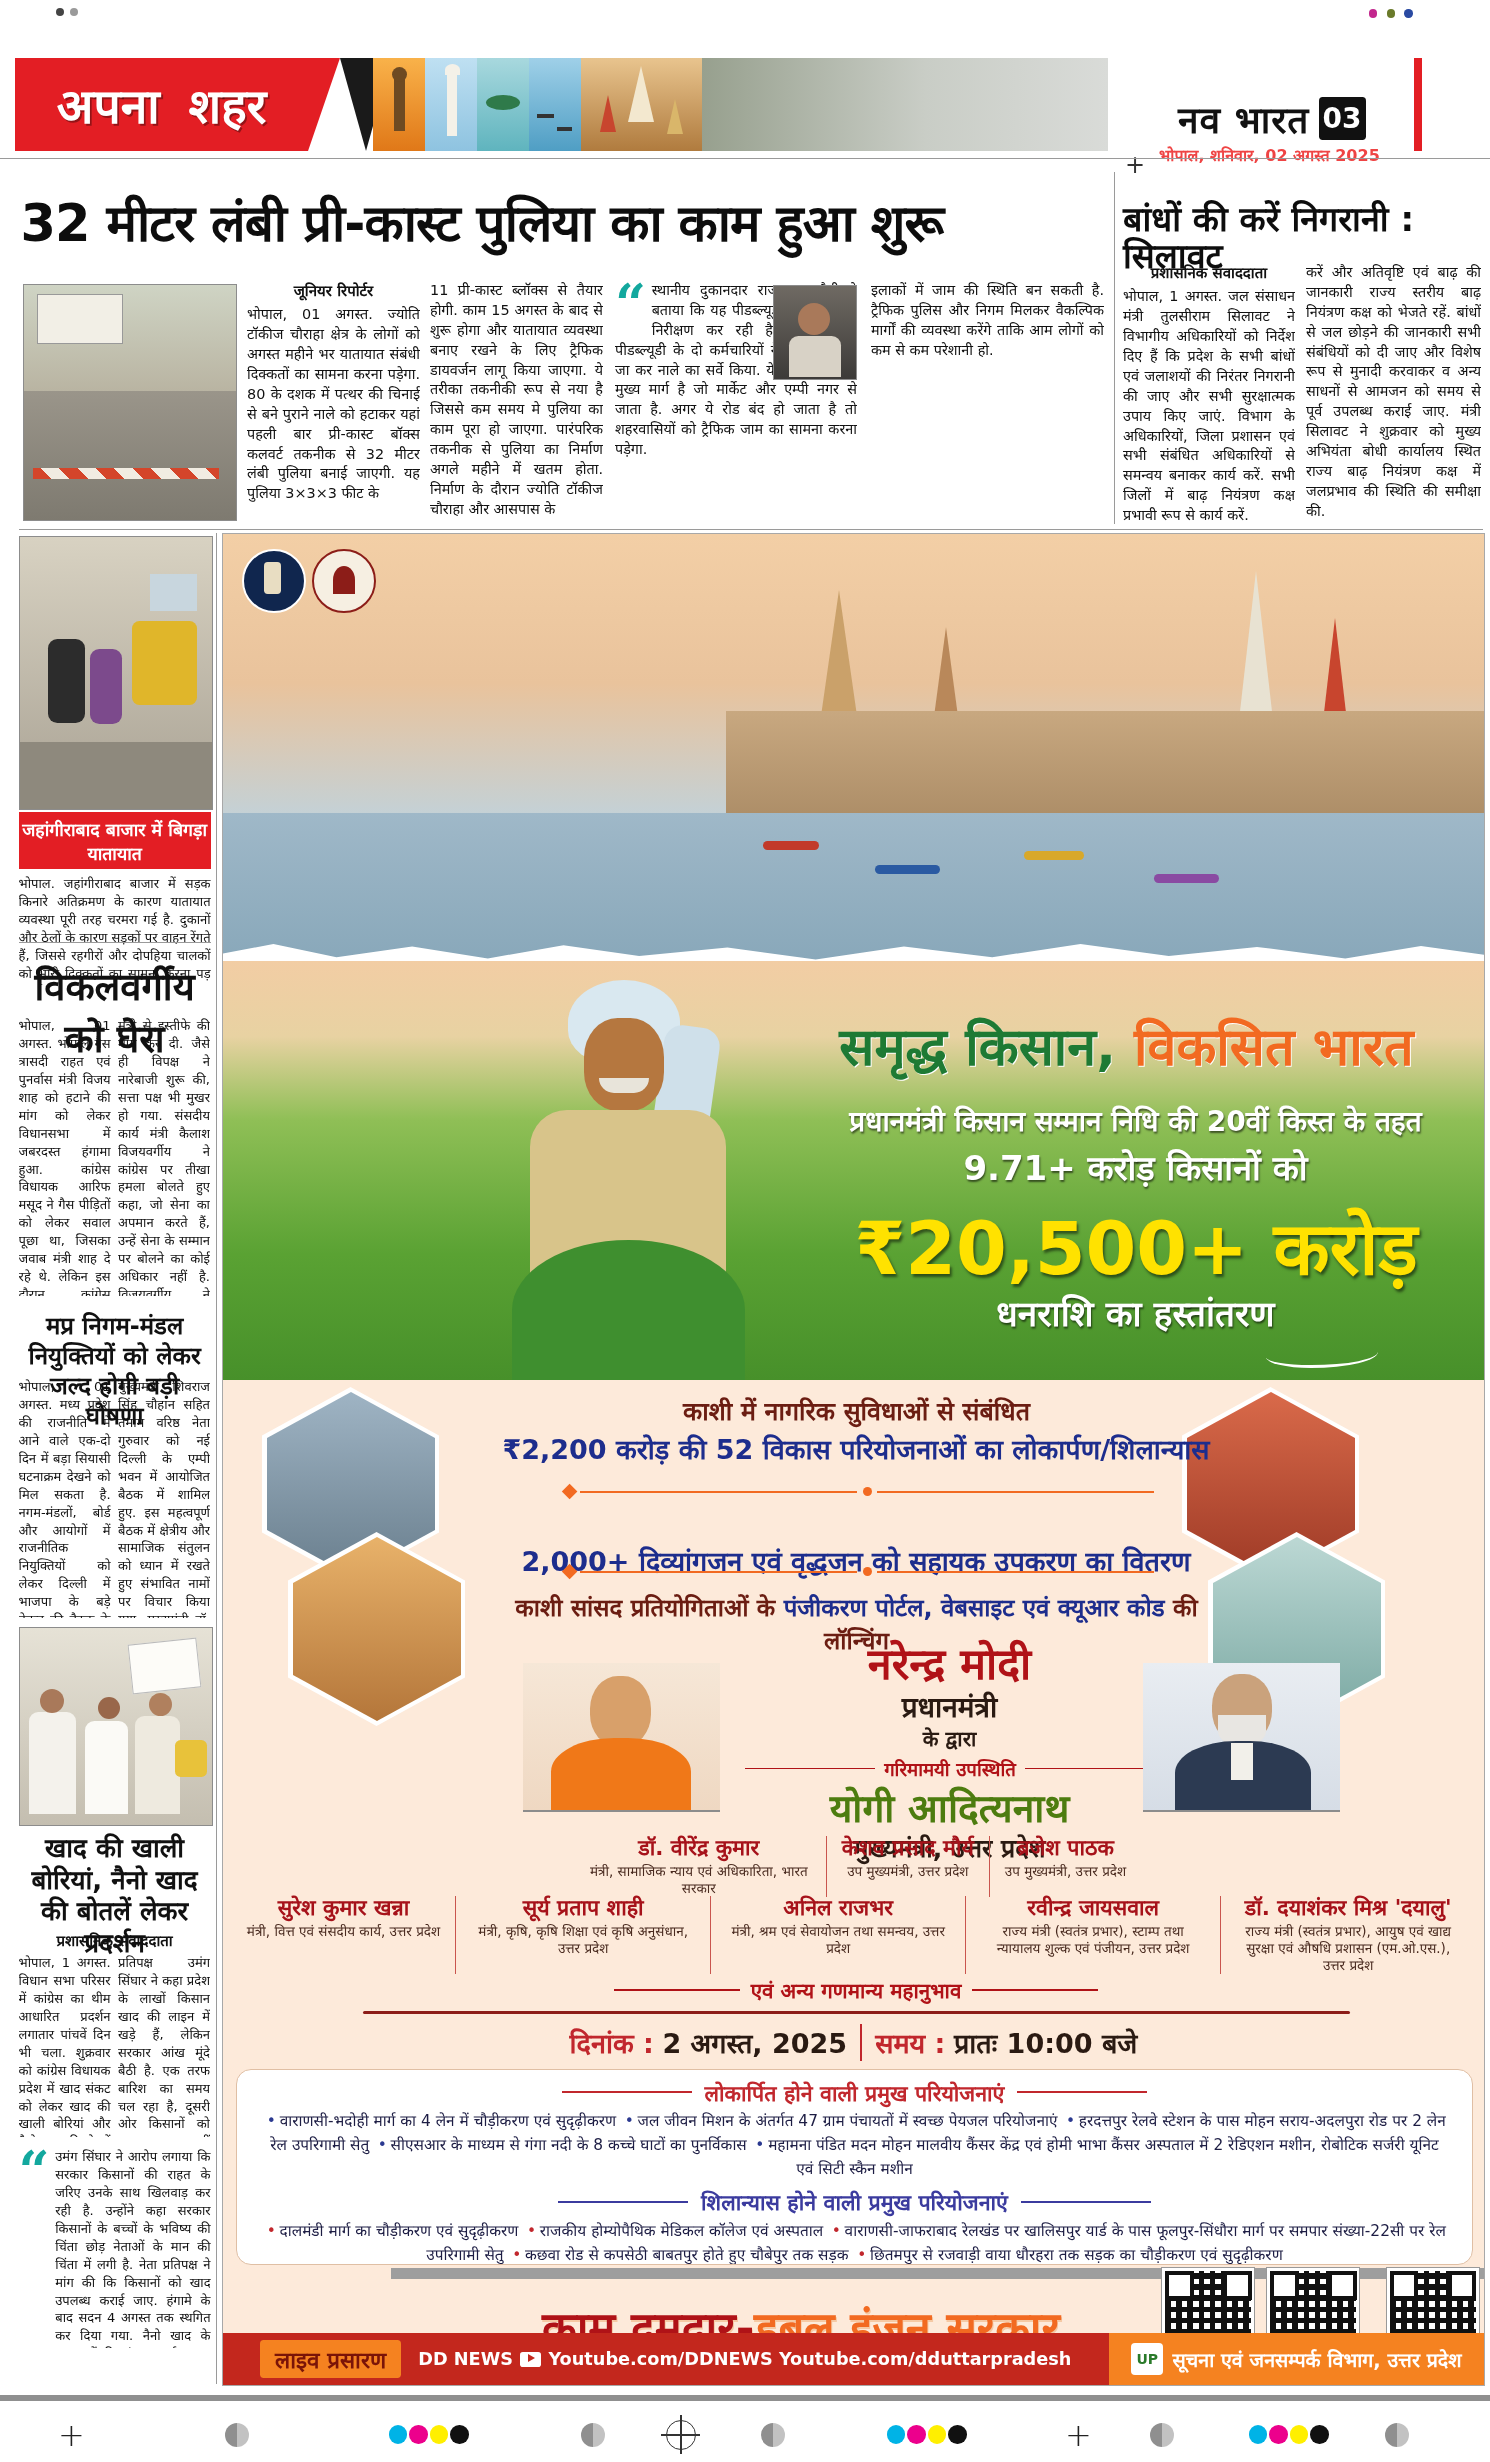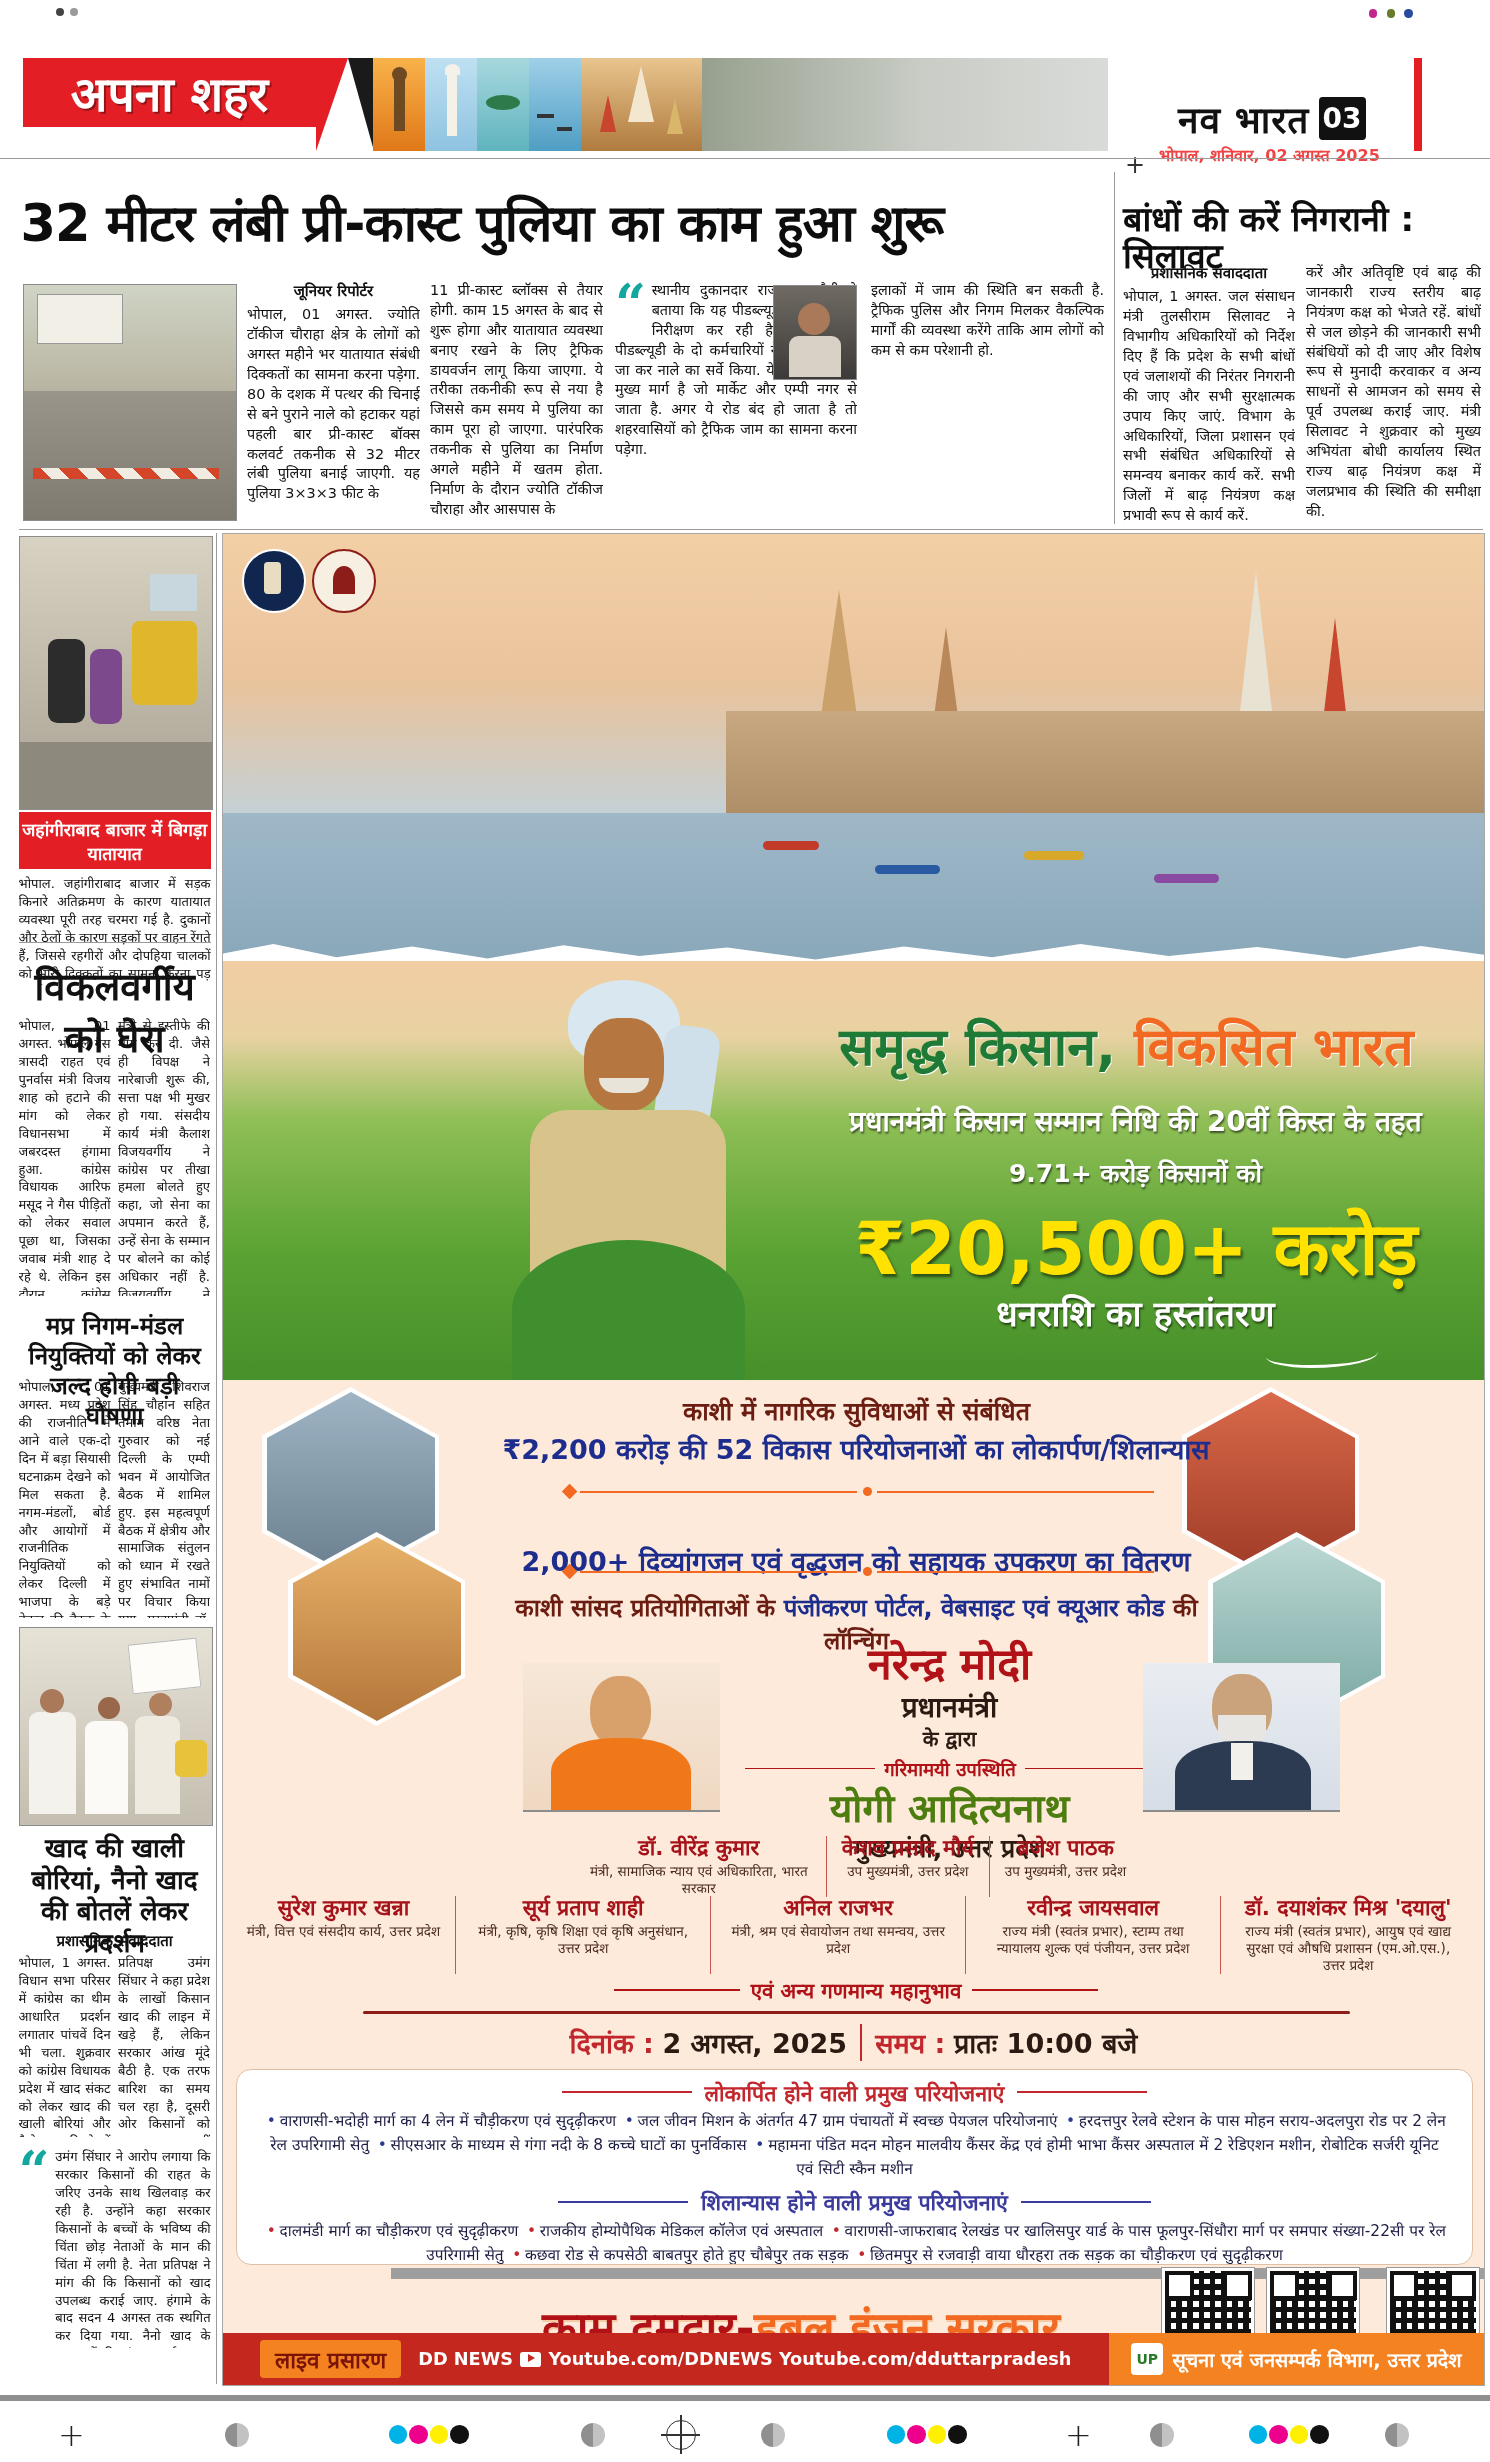--- a/index.html
+++ b/index.html
@@ -84,21 +84,21 @@
     <div style="width:8.4px;height:8.4px;border-radius:50%;background:#444;"></div>
     <div style="width:8.4px;height:8.4px;border-radius:50%;background:#9a9a9a;"></div>
   </div>
   <div class="abs" style="left:1369px;top:9.3px;display:flex;gap:9.3px;">
     <div style="width:8.4px;height:8.4px;border-radius:50%;background:#c2278d;"></div>
     <div style="width:8.4px;height:8.4px;border-radius:50%;background:#6a7a2a;"></div>
     <div style="width:8.4px;height:8.4px;border-radius:50%;background:#2a4aa2;"></div>
   </div>
 
   <div class="abs" style="left:0;top:58px;width:1490px;height:95px;">
-    <div class="abs" style="left:23px;top:0;display:flex;height:69px;">
+    <div class="abs" style="left:15px;top:0;display:flex;height:93px;font-family:Liberation Mono, monospace;">
       <div class="sec-banner" style="width:293px;">
         <span>अपना शहर</span>
       </div>
       <div class="banner-slant"></div>
       <div class="blk-tri"></div>
       <div class="org-tri"></div>
     </div>
 
     <div class="abs" style="left:373px;top:0;display:flex;height:93px;">
       <div class="strip-tile" style="width:52px;background:linear-gradient(#f9b24a,#e07818);">
@@ -249,21 +249,21 @@
         <div class="abs" style="left:156px;top:48px;width:80px;height:93px;background:#b5773f;border-radius:42%;"></div>
         <div class="abs" style="left:171px;top:108px;width:50px;height:15px;background:#e8e4da;border-radius:0 0 28px 28px;"></div>
         <div class="abs" style="left:102px;top:140px;width:196px;height:270px;background:#d8c48a;border-radius:37px 37px 0 0;"></div>
         <div class="abs" style="left:84px;top:270px;width:233px;height:140px;background:#3f8f2f;border-radius:50% 50% 0 0;"></div>
       </div>
 
       <div class="abs center" style="left:559px;top:48px;width:689px;font-size:52px;font-weight:bold;">
         <span style="color:#1e7a34;text-shadow:0.9px 0.9px 0 #fff;">समृद्ध किसान,</span><span style="color:#f26a21;text-shadow:0.9px 0.9px 0 #fff;"> विकसित भारत</span>
       </div>
       <div class="abs center" style="left:577px;top:140px;width:671px;font-size:28px;font-weight:bold;color:#fff;text-shadow:0.9px 1.9px 1.9px rgba(0,0,0,.55);">प्रधानमंत्री किसान सम्मान निधि की 20वीं किस्त के तहत</div>
-      <div class="abs center" style="left:577px;top:194px;width:671px;font-size:25px;font-weight:bold;color:#fff;text-shadow:0.9px 1.9px 1.9px rgba(0,0,0,.55);">9.71+ करोड़ किसानों को</div>
+      <div class="abs center" style="left:577px;top:183px;width:671px;font-size:34px;font-weight:bold;color:#fff;text-shadow:0.9px 1.9px 1.9px rgba(0,0,0,.55);">9.71+ करोड़ किसानों को</div>
       <div class="abs center" style="left:559px;top:235px;width:708px;font-size:73px;font-weight:bold;color:#ffe200;text-shadow:1.9px 2.8px 2.8px rgba(0,0,0,.5);">₹20,500+ करोड़</div>
       <div class="abs center" style="left:577px;top:328px;width:671px;font-size:35px;font-weight:bold;color:#fff;text-shadow:0.9px 1.9px 1.9px rgba(0,0,0,.55);">धनराशि का हस्तांतरण</div>
       <div class="abs" style="left:1043px;top:380px;width:112px;height:24px;border:0;border-bottom:3.7px solid #fff;border-radius:0 0 60% 40%;"></div>
     </div>
 
     <div class="abs hex" style="left:39px;top:853px;width:177px;height:194px;background:#fff;"></div>
     <div class="abs hex" style="left:44px;top:858px;width:168px;height:184px;background:linear-gradient(#9fb4c4,#6a7f8e);"></div>
     <div class="abs hex" style="left:65px;top:998px;width:177px;height:194px;background:#fff;"></div>
     <div class="abs hex" style="left:70px;top:1003px;width:168px;height:184px;background:linear-gradient(#e8b26a,#b4763a);"></div>
     <div class="abs hex" style="left:959px;top:853px;width:177px;height:194px;background:#fff;"></div>

